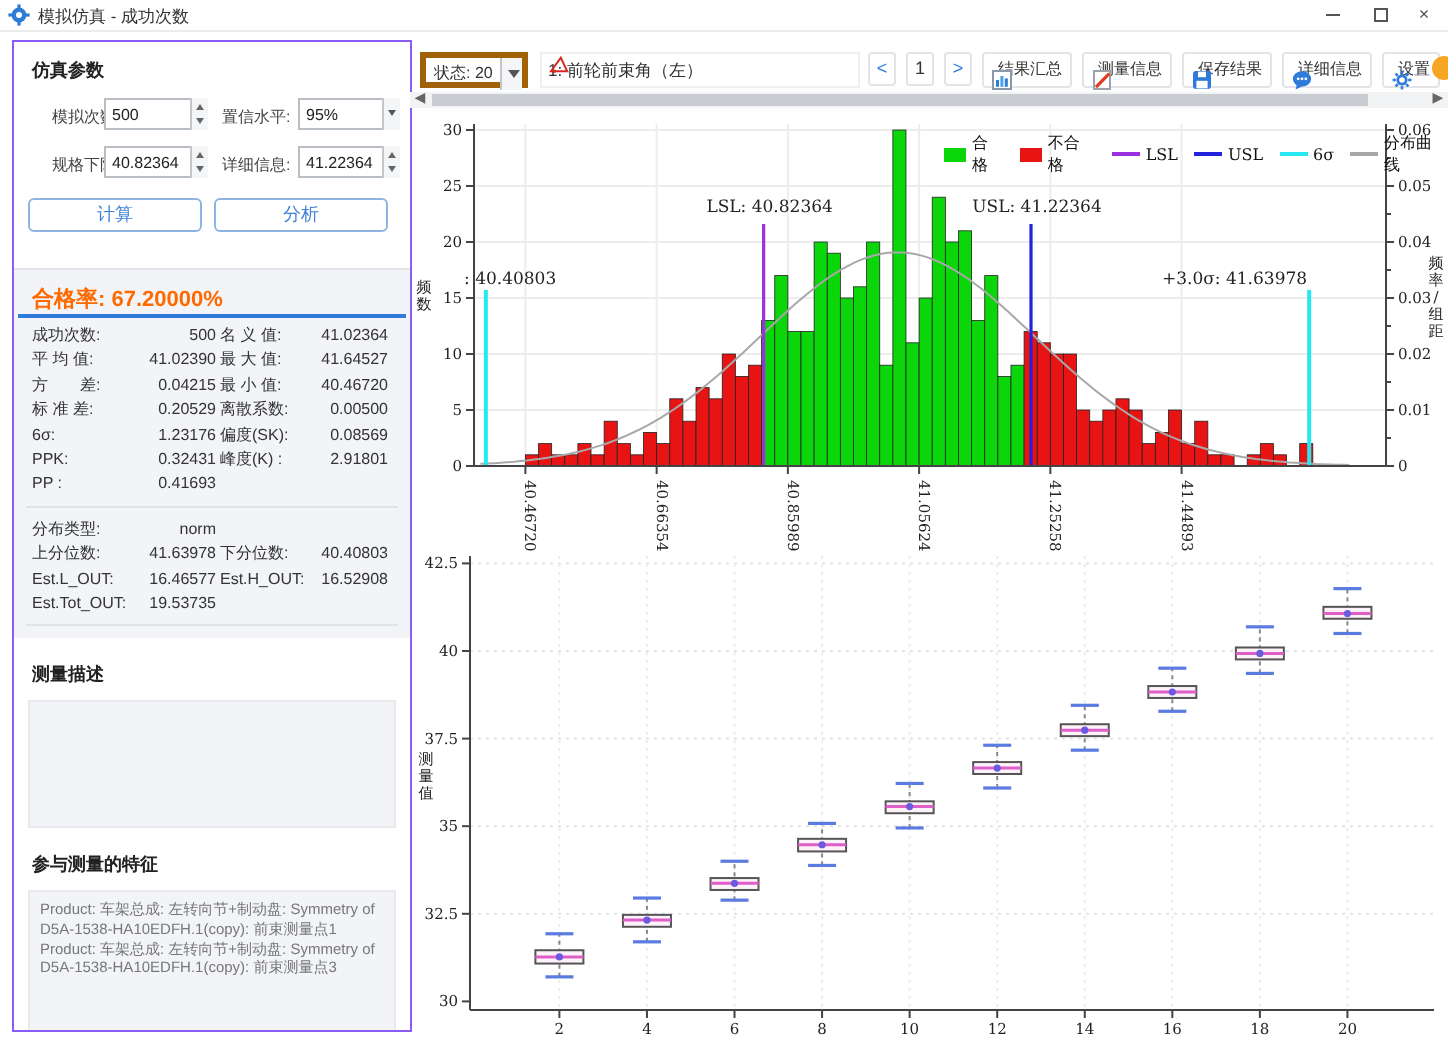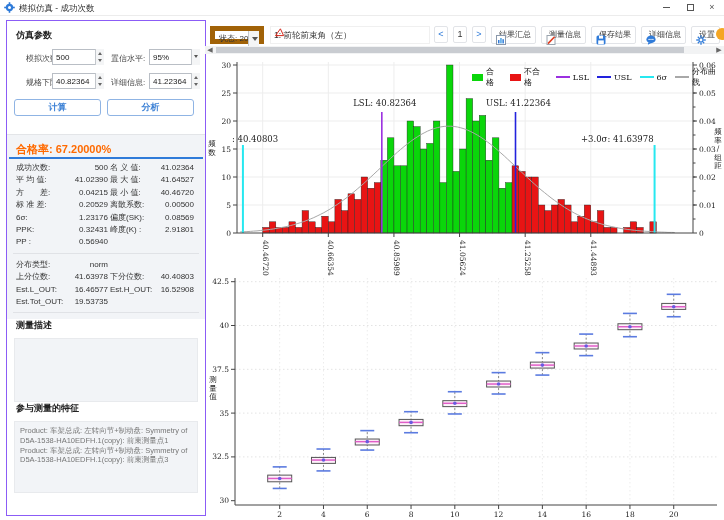--- a/index.html
+++ b/index.html
@@ -30,40 +30,40 @@
   input.fbox { outline:none; }
   .spin { position:absolute; top:0; width:9px; height:16px; border-left:1px solid #c3c7cc; background:#f4f5f6; }
   .sp1 { left:81px; } .sp2 { left:177px; }
   .spin .up { position:absolute; left:2px; top:3px; width:0; height:0;
     border-left:2.5px solid transparent; border-right:2.5px solid transparent; border-bottom:3.5px solid #666; }
   .spin .dn { position:absolute; left:2px; bottom:3px; width:0; height:0;
     border-left:2.5px solid transparent; border-right:2.5px solid transparent; border-top:3.5px solid #666; }
   .combo-arrow .dn { top:6px; }
   .pbtn { position:absolute; top:0; width:87px; height:17px; border:1px solid #8fb4e4; border-radius:3px;
     background:#fff; color:#3f83d6; font-size:9px; text-align:center; line-height:15px; cursor:pointer; }
-  #btn-row { position:relative; margin:9px 7px 5px 7px; height:17px;font-weight:bold; }
+  #btn-row { position:relative; margin:9px 7px 5px 7px; height:17px; }
   #calc-btn { left:0; } #analyze-btn { left:93px; }
 
   #result-sec { margin-top:18px; background:#f2f4f7; border-top:1px solid #e3e5e8; padding:5px 0 4px 0; }
   #pass-rate { font-size:11px; font-weight:bold; color:#ff6a00; margin:2px 9px 0 9px; }
   #measure-name { font-size:8.5px; font-weight:bold; color:#222; margin:5px 9px 4px 9px; }
   #blue-rule { height:2px; background:#2f7bd9; margin:0 2px; }
   .statgrid { display:grid; grid-template-columns:42px 52px 46px 1fr; padding:3px 9px 2px 9px;
     font-size:8px; line-height:12.4px; color:#333; }
   .statgrid .v { text-align:right; padding-right:2px; }
   .sep { border-top:1px solid #e0e2e6; margin:2px 6px; }
   .ciline { font-size:8px; line-height:13px; color:#333; padding:0 9px; }
 
-  .subhead { font-size:9px; font-weight:bold; color:#222; margin:0 9px 0 9px; }
+  .subhead { font-size:9px; font-weight:bold; color:#222; margin:12px 9px 0 9px; }
   .graybox { background:#f2f4f7; border:1px solid #e8eaed; margin:6px 7px 0 7px; }
   #desc-box { height:64px; }
   #feat-box { height:72px; padding:4px 5px; font-size:7.5px; line-height:9.6px; color:#777; overflow:hidden; }
 
   
-  #status-combo { position:absolute; left:210px; top:26px; width:54px; height:18px; border:5px solid #a16207;
+  #status-combo { position:absolute; left:210px; top:26px; width:54px; height:18px; border:3px solid #a16207;
     background:#fff; font-size:8px; line-height:16px; padding-left:4px; color:#333; }
   #status-combo .arr { position:absolute; right:0; top:0; width:11px; height:16px; border-left:1px solid #c3c7cc; background:#f4f5f6; }
   #status-combo .arr i { position:absolute; left:2.5px; top:6px; width:0; height:0;
     border-left:3px solid transparent; border-right:3px solid transparent; border-top:4px solid #555; }
   #measure-item { position:absolute; left:270px; top:26px; width:160px; height:18px; background:#fff;
     border:1px solid #f0f0f0; font-size:8.5px; line-height:17px; color:#333; padding-left:3px; }
   #measure-item svg { vertical-align:-1px; margin-right:3px; }
   #toolbar { position:absolute; left:434px; top:25px; height:19px; display:flex; gap:5px; align-items:center; }
   .navbtn { width:14px; height:17px; border:1px solid #e2e4e8; border-radius:2px; background:#fff;
     text-align:center; font-size:9px; line-height:15px; color:#2f7bd9; cursor:pointer; }
@@ -174,21 +174,21 @@
         <span class="v">0.00500</span>
         <span>6σ:</span>
         <span class="v">1.23176</span>
         <span>偏度(SK):</span>
         <span class="v">0.08569</span>
         <span>PPK:</span>
         <span class="v">0.32431</span>
         <span>峰度(K) :</span>
         <span class="v">2.91801</span>
         <span>PP :</span>
-        <span class="v">0.56940</span>
+        <span class="v">0.41693</span>
         <span></span>
         <span class="v"></span>
       </div>
     <div class="sep"></div>
     <div class="statgrid" id="dist-grid">
         <span>分布类型:</span>
         <span class="v">norm</span>
         <span></span>
         <span class="v"></span>
         <span>上分位数:</span>

